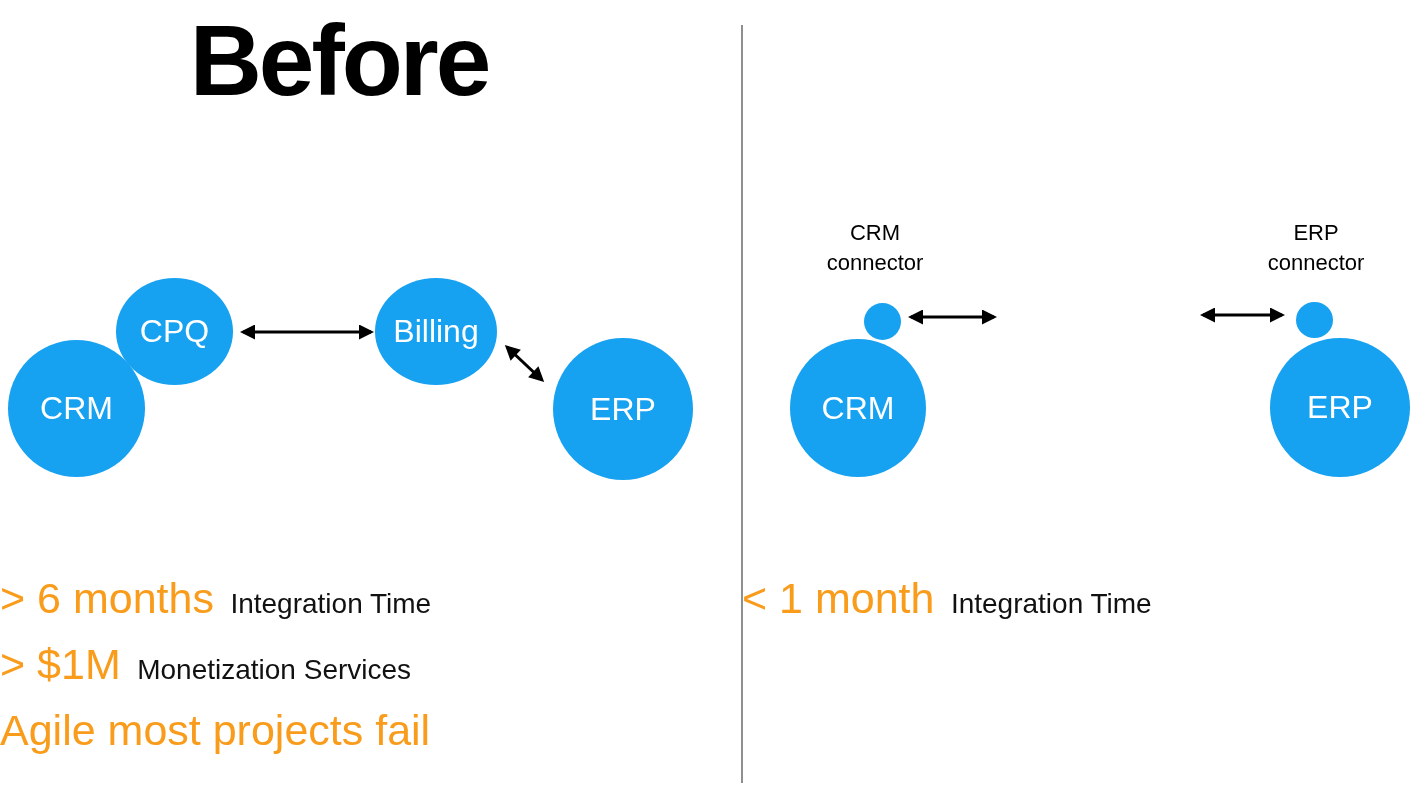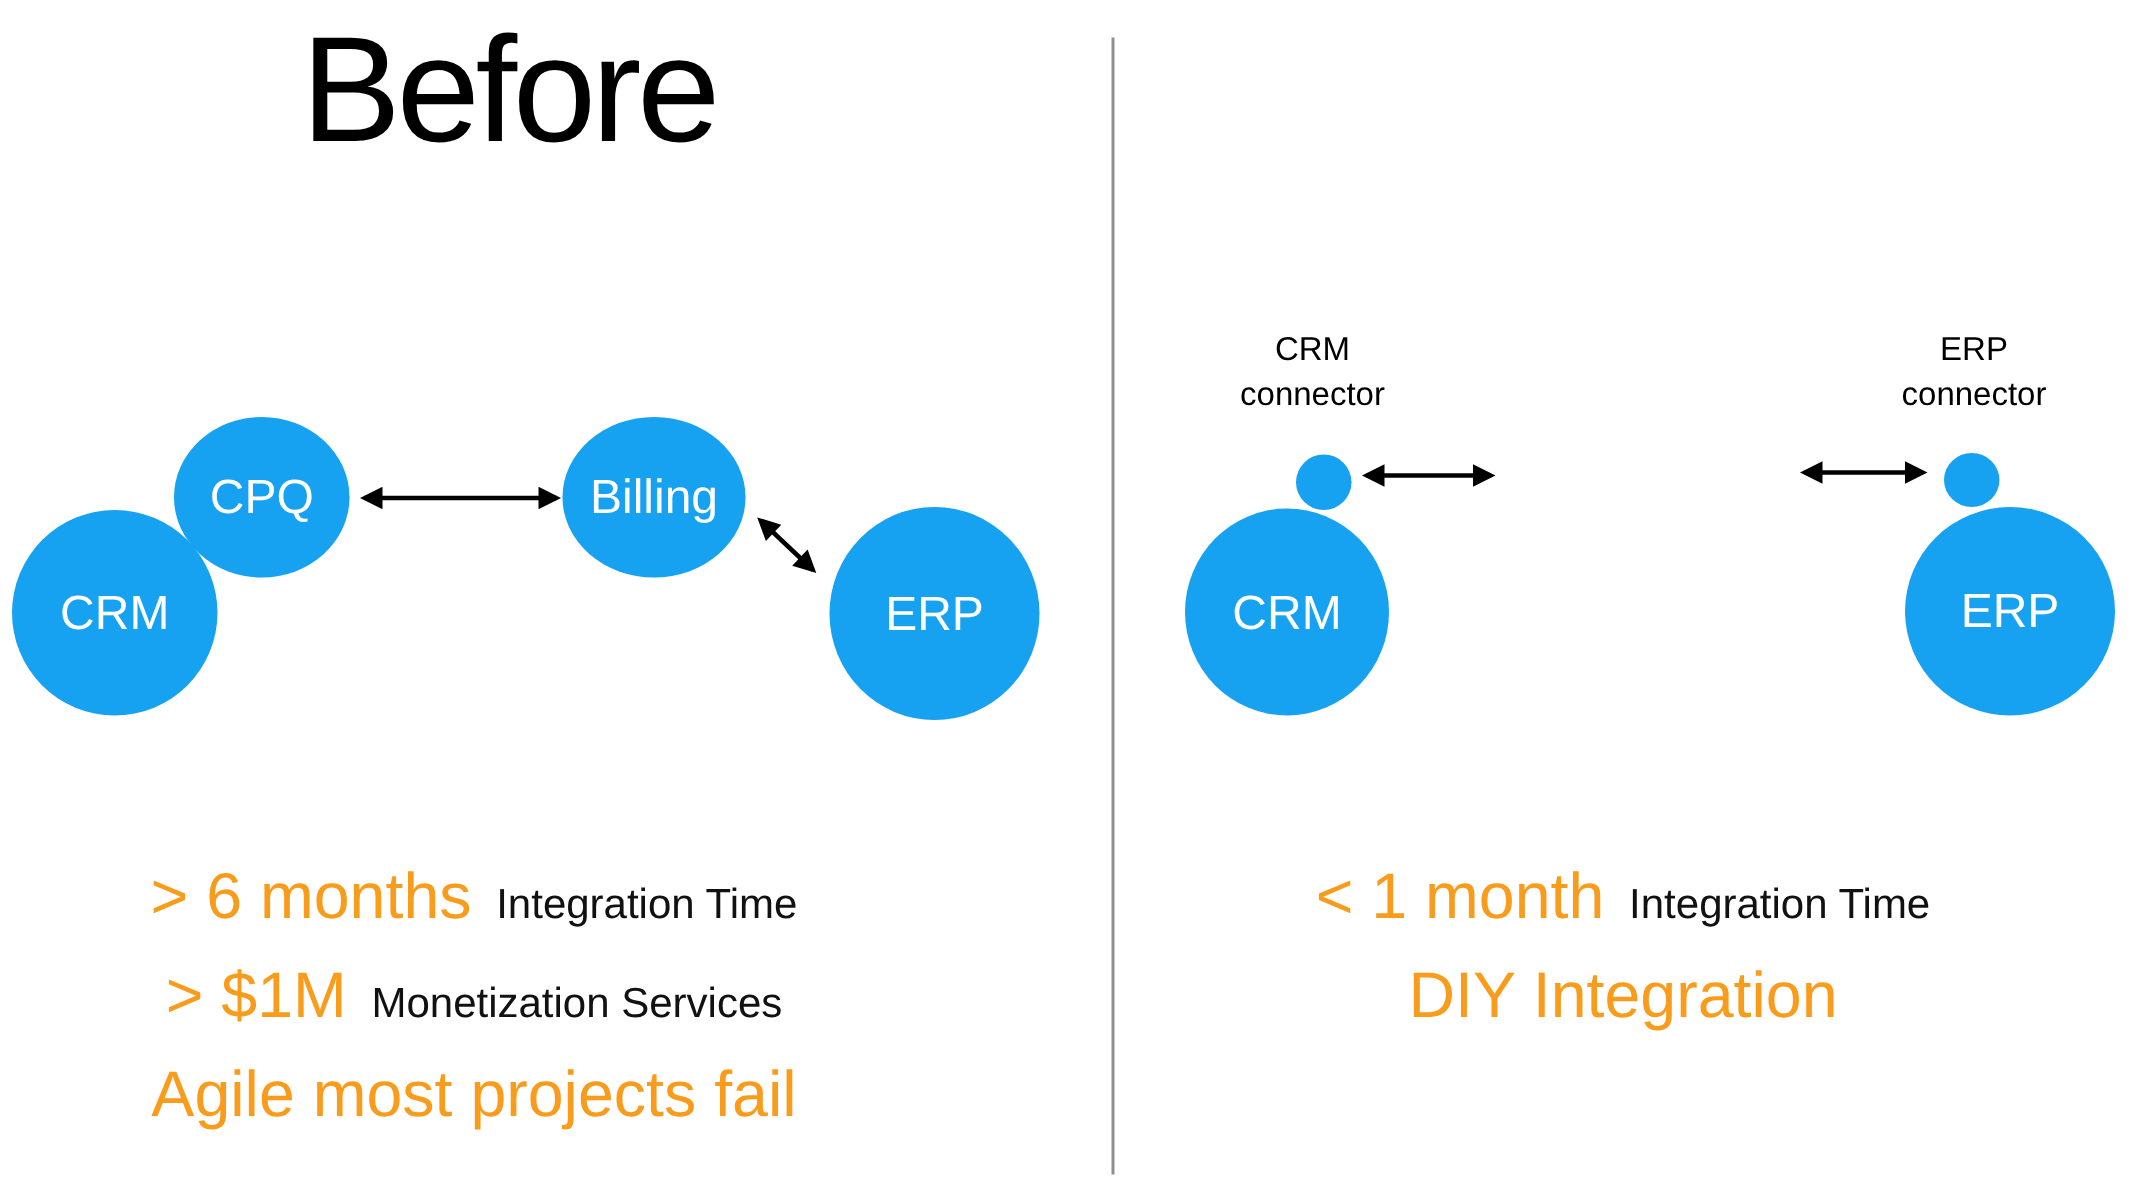--- a/index.html
+++ b/index.html
@@ -13,21 +13,21 @@
   .divider{
     position:absolute;
     left:741px;top:25px;
     width:2px;height:758px;
     background:var(--divider,#8F8F8F);
   }
   .big-title{
     position:absolute;
     top:8px;
     font-size:100px;
-    font-weight:400;
+    font-weight:700;
     letter-spacing:-3px;
     line-height:105px;
     color:#000;
     text-align:center;
     white-space:nowrap;
   }
   .big-title.before{left:0;width:678px;}
   .big-title.after{left:742px;width:675px;}
   .node{
     position:absolute;
@@ -64,21 +64,21 @@
   .conn-label.erp{left:1216px;}
   .arrows{
     position:absolute;
     left:0;top:0;
     width:1423px;height:796px;
     pointer-events:none;
   }
   .stats{
     position:absolute;
     top:570px;
-    text-align:center;
+    text-align:left;
   }
   .stats.before{left:0;width:632px;}
   .stats.after{left:742px;width:680px;}
   .stat-line{line-height:56px;white-space:nowrap;}
   .stat-value{
     font-size:43px;
     color:var(--orange-text,#F99C1B);
   }
   .stat-label{
     font-size:28px;
@@ -146,18 +146,15 @@
     <div class="stat-line">
       <span class="stat-value">Agile most projects fail</span>
     </div>
   </div>
 
   <div class="stats after">
     <div class="stat-line">
       <span class="stat-value">&lt; 1 month</span>
       <span class="stat-label">Integration Time</span>
     </div>
-    <div class="stat-line">
-      <span class="stat-value">DIY Integration</span>
-    </div>
   </div>
 
 </div>
 
 </body></html>

